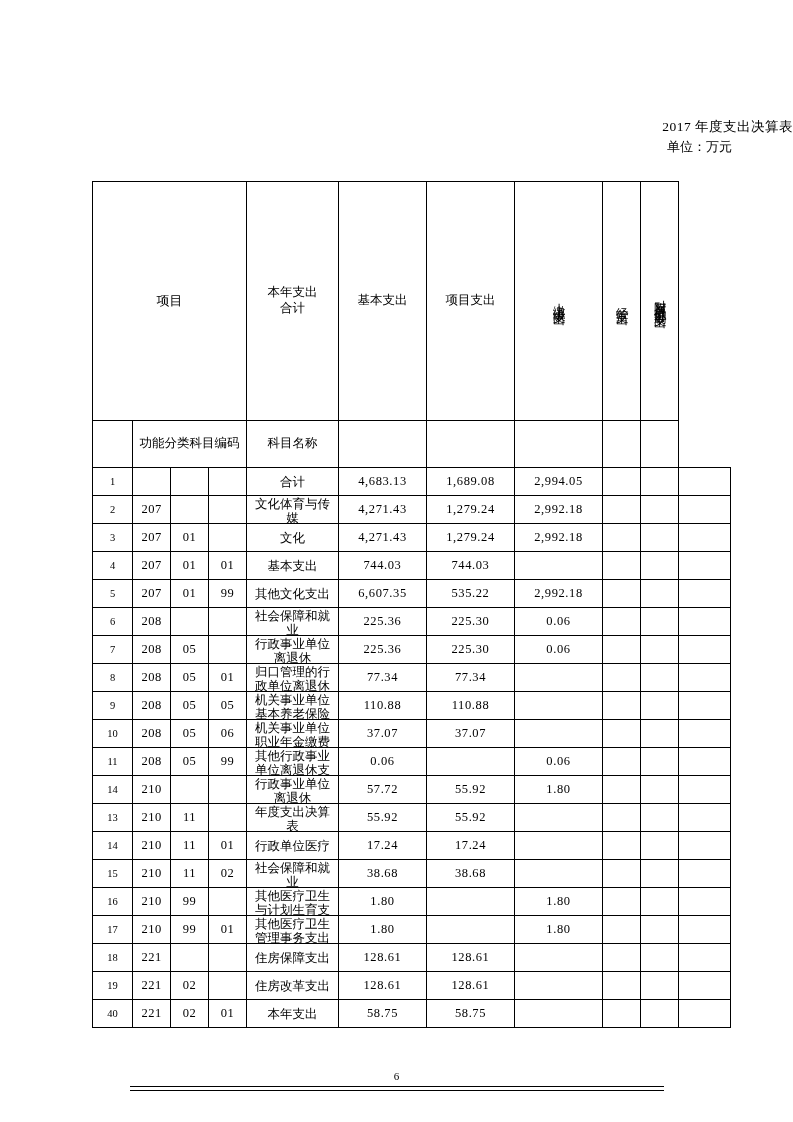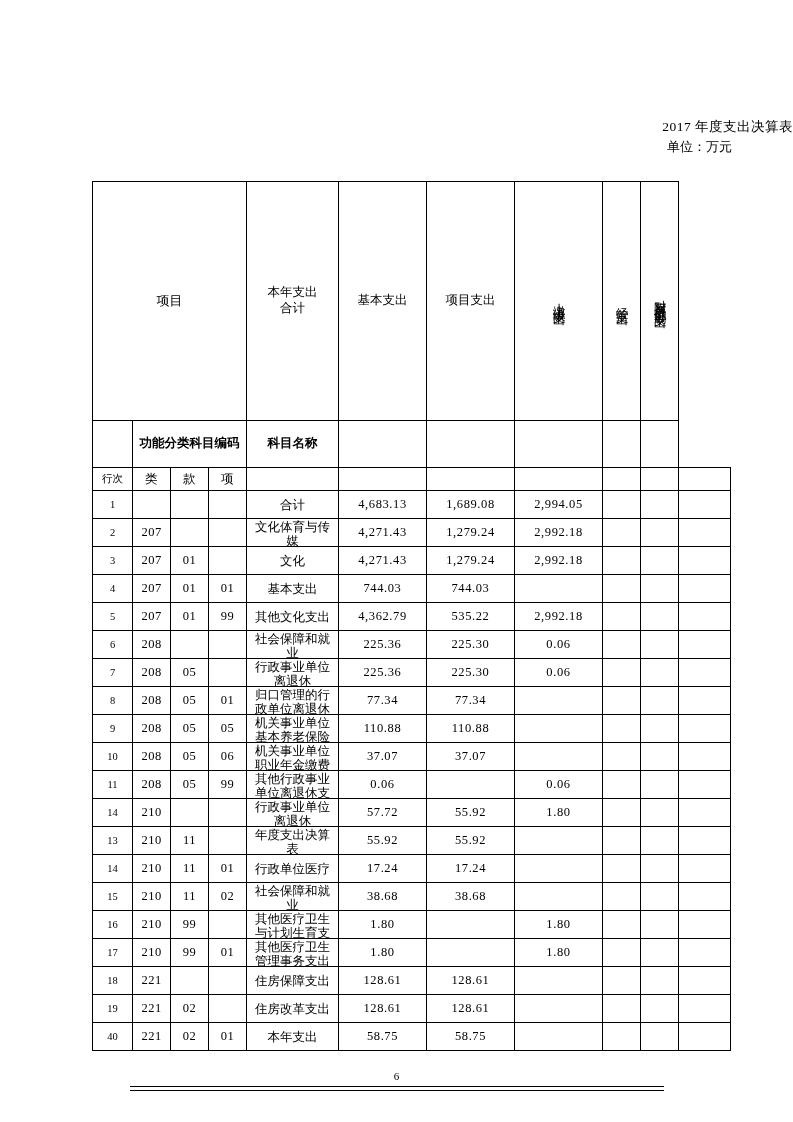--- a/index.html
+++ b/index.html
@@ -89,21 +89,20 @@
     word-break: break-all;
   }
   .data-row td {
     height: 27px;
   }
   .tall-hdr td {
     height: 238px;
   }
   .sub-hdr td {
     height: 46px;
-    font-weight: bold;
   }
   .label-hdr td {
     height: 22px;
   }
   .footer-num {
     position: absolute;
     top: 1070px;
     left: 0;
     width: 793px;
     text-align: center;
@@ -186,41 +185,20 @@
         <td>
           <span class="hdr-mid">科目名称</span>
         </td>
         <td></td>
         <td></td>
         <td></td>
         <td></td>
         <td></td>
       </tr>
 
-      <tr class="label-hdr">
-        <td>
-          <span class="rownum nm-clip">行次</span>
-        </td>
-        <td>
-          <span class="code">类</span>
-        </td>
-        <td>
-          <span class="code">款</span>
-        </td>
-        <td>
-          <span class="code">项</span>
-        </td>
-        <td></td>
-        <td></td>
-        <td></td>
-        <td></td>
-        <td></td>
-        <td></td>
-        <td></td>
-      </tr>
 
       <tr class="data-row">
         <td><span class="rownum">1</span></td>
         <td><span class="code"></span></td>
         <td><span class="code"></span></td>
         <td><span class="code"></span></td>
         <td>
             <span class="name nm-clip">合计</span>
           </td>
         <td><span class="num">4,683.13</span></td>
@@ -276,21 +254,21 @@
         <td><span class="num"></span></td>
       </tr>
       <tr class="data-row">
         <td><span class="rownum">5</span></td>
         <td><span class="code">207</span></td>
         <td><span class="code">01</span></td>
         <td><span class="code">99</span></td>
         <td>
             <span class="name nm-clip">其他文化支出</span>
           </td>
-        <td><span class="num">4,362.79</span></td>
+        <td><span class="num">6,607.35</span></td>
         <td><span class="num">535.22</span></td>
         <td><span class="num">2,992.18</span></td>
         <td><span class="num"></span></td>
         <td><span class="num"></span></td>
         <td><span class="num"></span></td>
       </tr>
       <tr class="data-row">
         <td><span class="rownum">6</span></td>
         <td><span class="code">208</span></td>
         <td><span class="code"></span></td>

